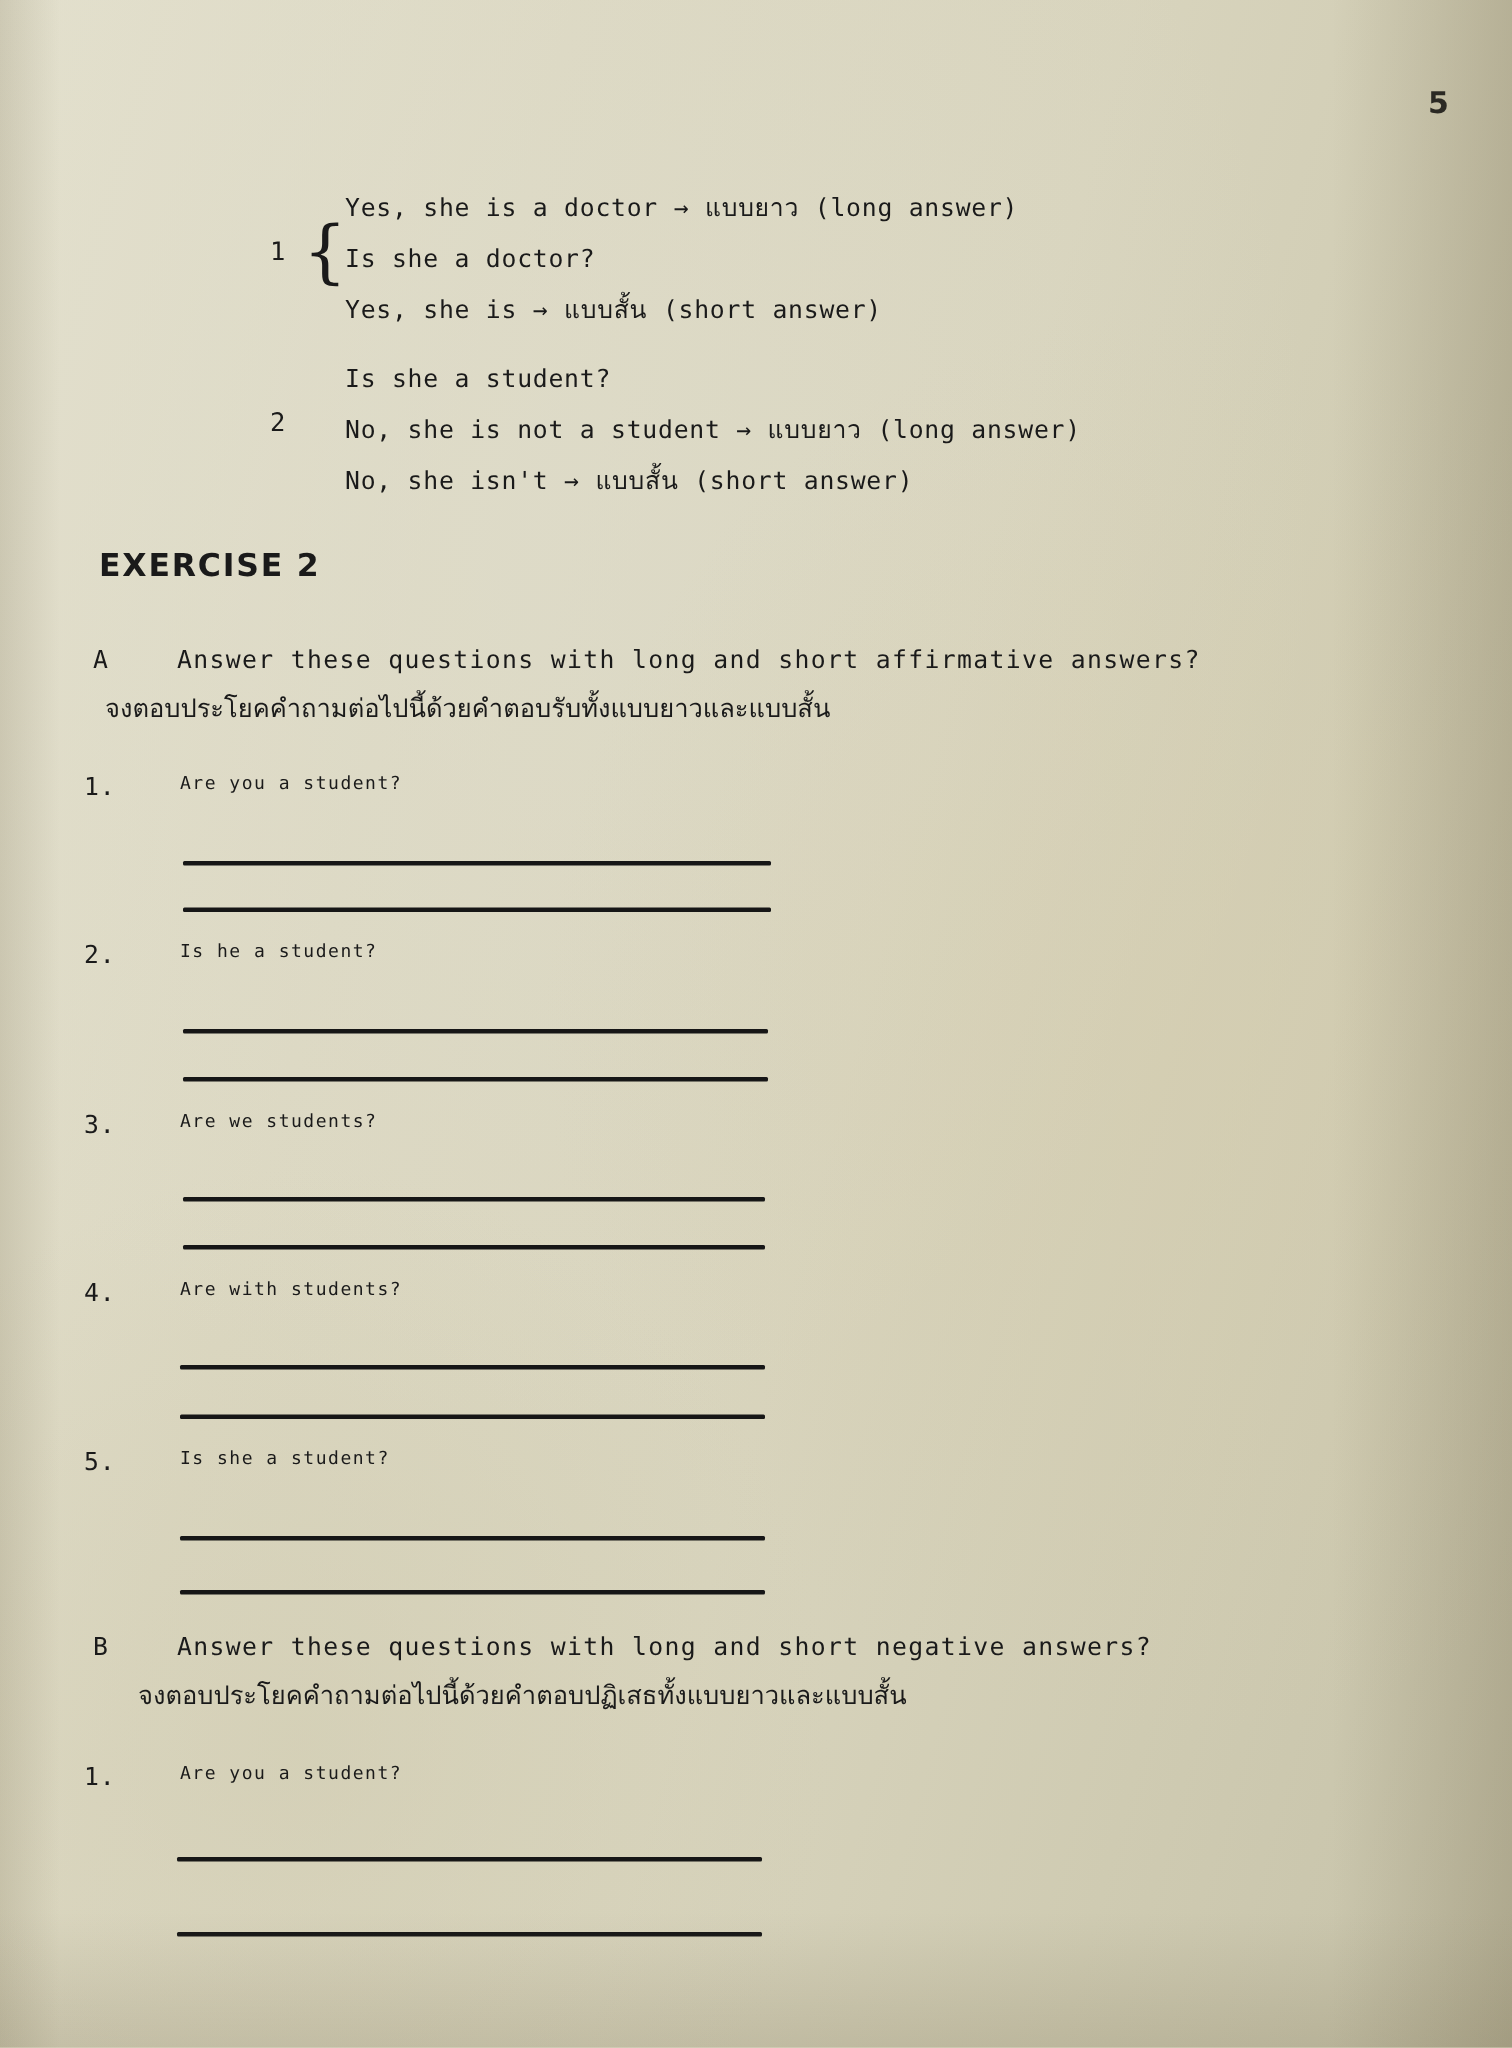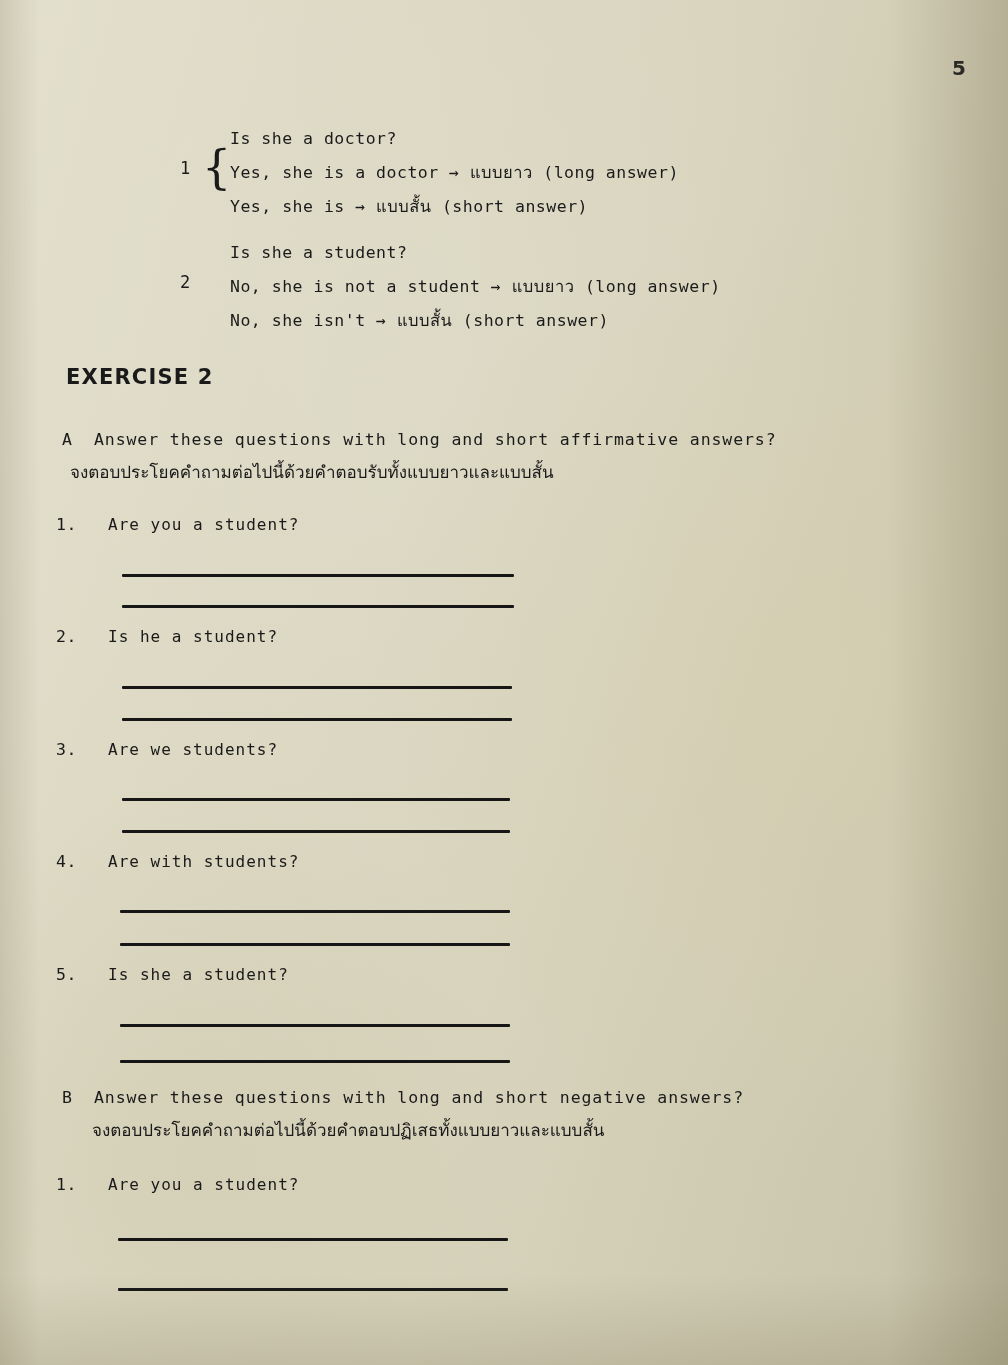--- a/index.html
+++ b/index.html
@@ -106,21 +106,21 @@
     left: 62px;
   }
   .section .letter {
     position: absolute;
     left: 0;
     top: 0;
     font-size: 16.5px;
   }
   .section .eng {
     position: absolute;
-    left: 32px;
+    left: 56px;
     top: 0;
     font-size: 16.5px;
     letter-spacing: 0.9px;
     white-space: nowrap;
   }
   .section .th {
     position: absolute;
     left: 8px;
     top: 28px;
     font-family: "DejaVu Sans", sans-serif;
@@ -135,23 +135,23 @@
     width: 700px;
   }
   .qitem .qnum {
     position: absolute;
     left: 0;
     top: 0;
     font-size: 16.5px;
   }
   .qitem .qtext {
     position: absolute;
-    left: 52px;
-    top: 0;
-    font-size: 16px;
+    left: 64px;
+    top: 0;
+    font-size: 12px;
     letter-spacing: 1px;
     white-space: nowrap;
   }
   .answer-rule {
     position: absolute;
     height: 3px;
     background: #161616;
     border-radius: 1px;
   }
 </style>
@@ -161,22 +161,22 @@
 <div class="paper"></div>
 
 <div class="content">
 
   <div class="page-number">5</div>
 
   <div class="group" style="top:122px; height:110px;">
     <div class="num" style="top:36px;">1</div>
     <div class="brace" style="top:22px;">{</div>
     <div class="lines">
+      <div class="line mono">Yes, she is a doctor  →   แบบยาว  (long answer)</div>
       <div class="line mono">Is she a doctor?</div>
-      <div class="line mono">Yes, she is a doctor  →   แบบยาว  (long answer)</div>
       <div class="line mono">Yes, she is  →  แบบสั้น  (short answer)</div>
     </div>
   </div>
 
   <div class="group" style="top:236px; height:110px;">
     <div class="num" style="top:36px;">2</div>
     <div class="lines">
       <div class="line mono">Is she a student?</div>
       <div class="line mono">No, she is not a student  →   แบบยาว  (long answer)</div>
       <div class="line mono">No, she isn't → แบบสั้น   (short answer)</div>

